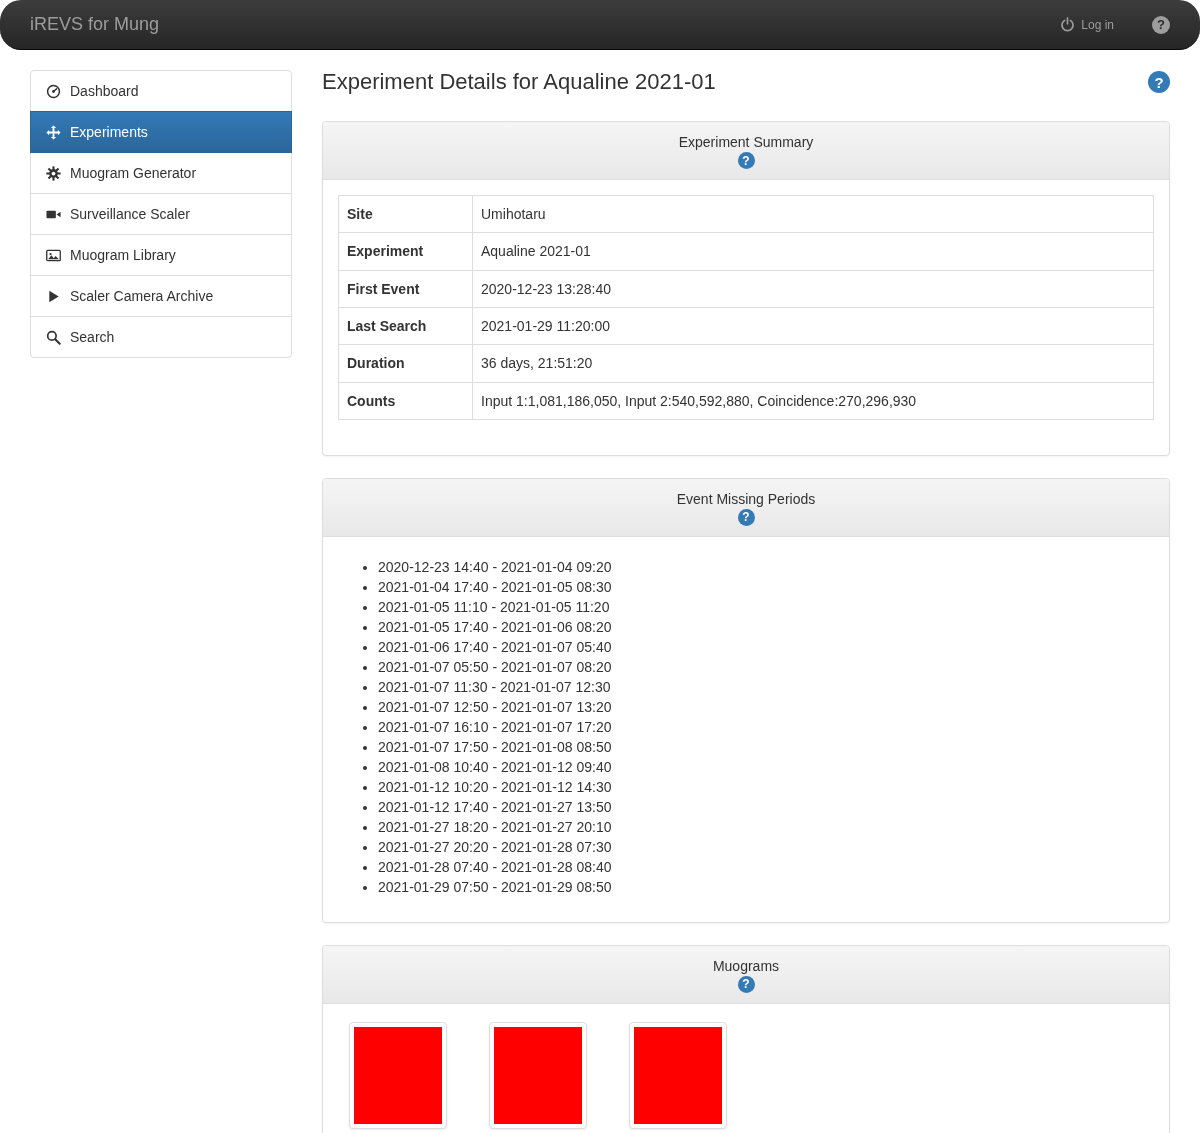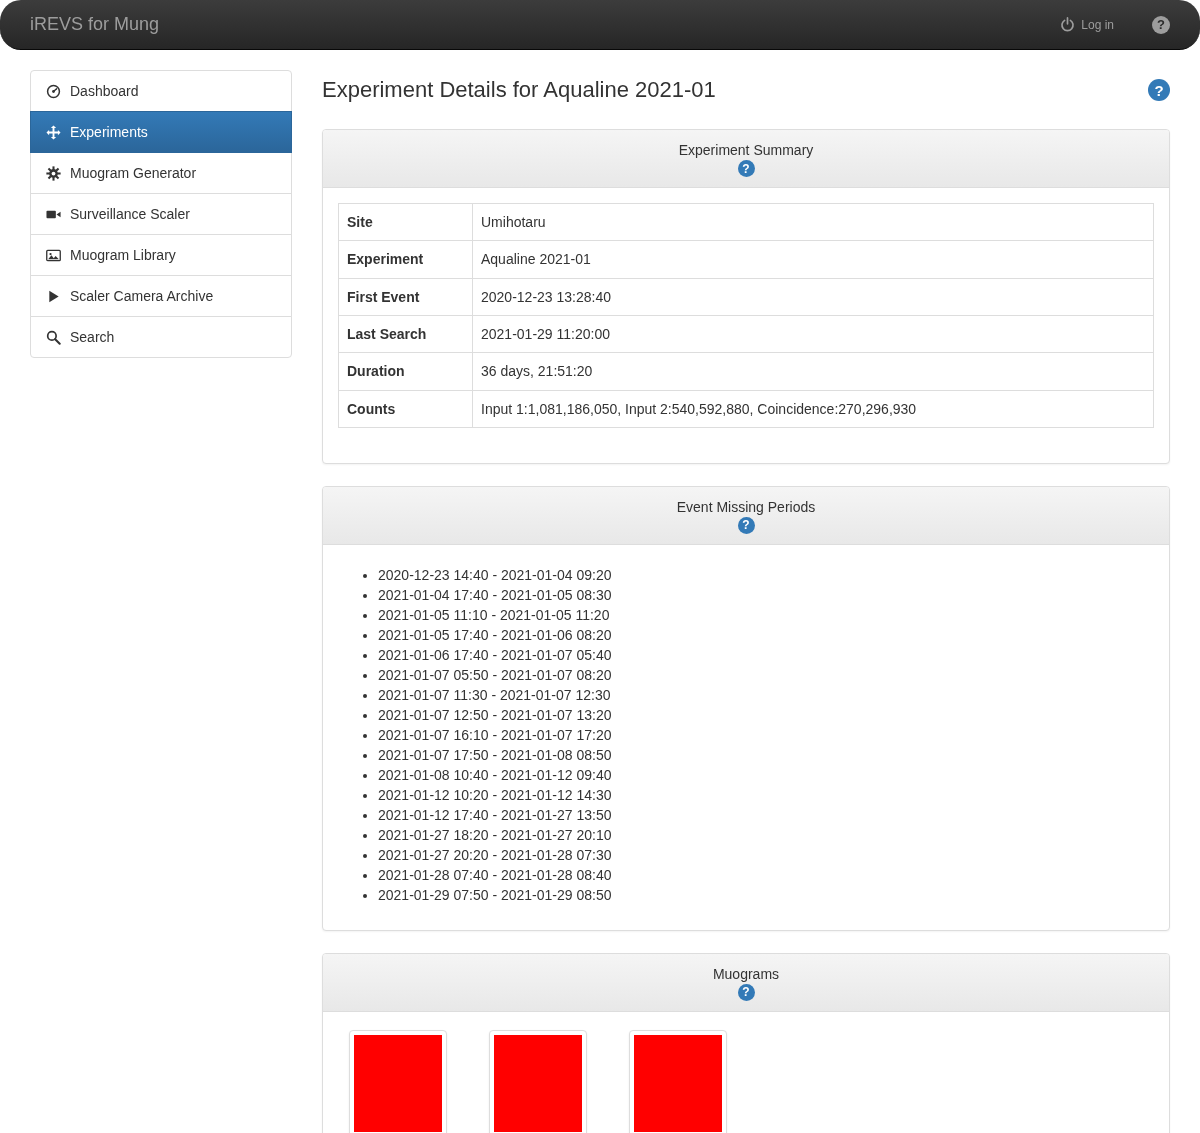--- a/index.html
+++ b/index.html
@@ -51,21 +51,21 @@
   .list-group-item:first-child { border-radius: 4px 4px 0 0; }
   .list-group-item:last-child { border-radius: 0 0 4px 4px; margin-bottom: 0; }
   .list-group-item.active {
     background: linear-gradient(to bottom, #337ab7 0%, #2b669a 100%);
     border-color: #2b669a; color: #fff; z-index: 2; position: relative;
   }
   .sidebar-icon { width: 15px; height: 15px; flex-shrink: 0; display: inline-flex; }
   .sidebar-icon svg { width: 15px; height: 15px; }
 
   
-  .title-row { display: flex; align-items: center; justify-content: space-between; margin: 8px 0 27px; }
+  .title-row { display: flex; align-items: center; justify-content: space-between; margin: 0 0 27px; }
   .page-title { font-size: 22px; font-weight: 400; color: #333; margin: 0; line-height: 1.1; }
   .help-lg {
     width: 22px; height: 22px; border-radius: 50%;
     background: #337ab7; color: #fff; font-size: 15px; font-weight: bold;
     display: inline-flex; align-items: center; justify-content: center;
     text-decoration: none; flex-shrink: 0;
   }
 
   
   .panel {

